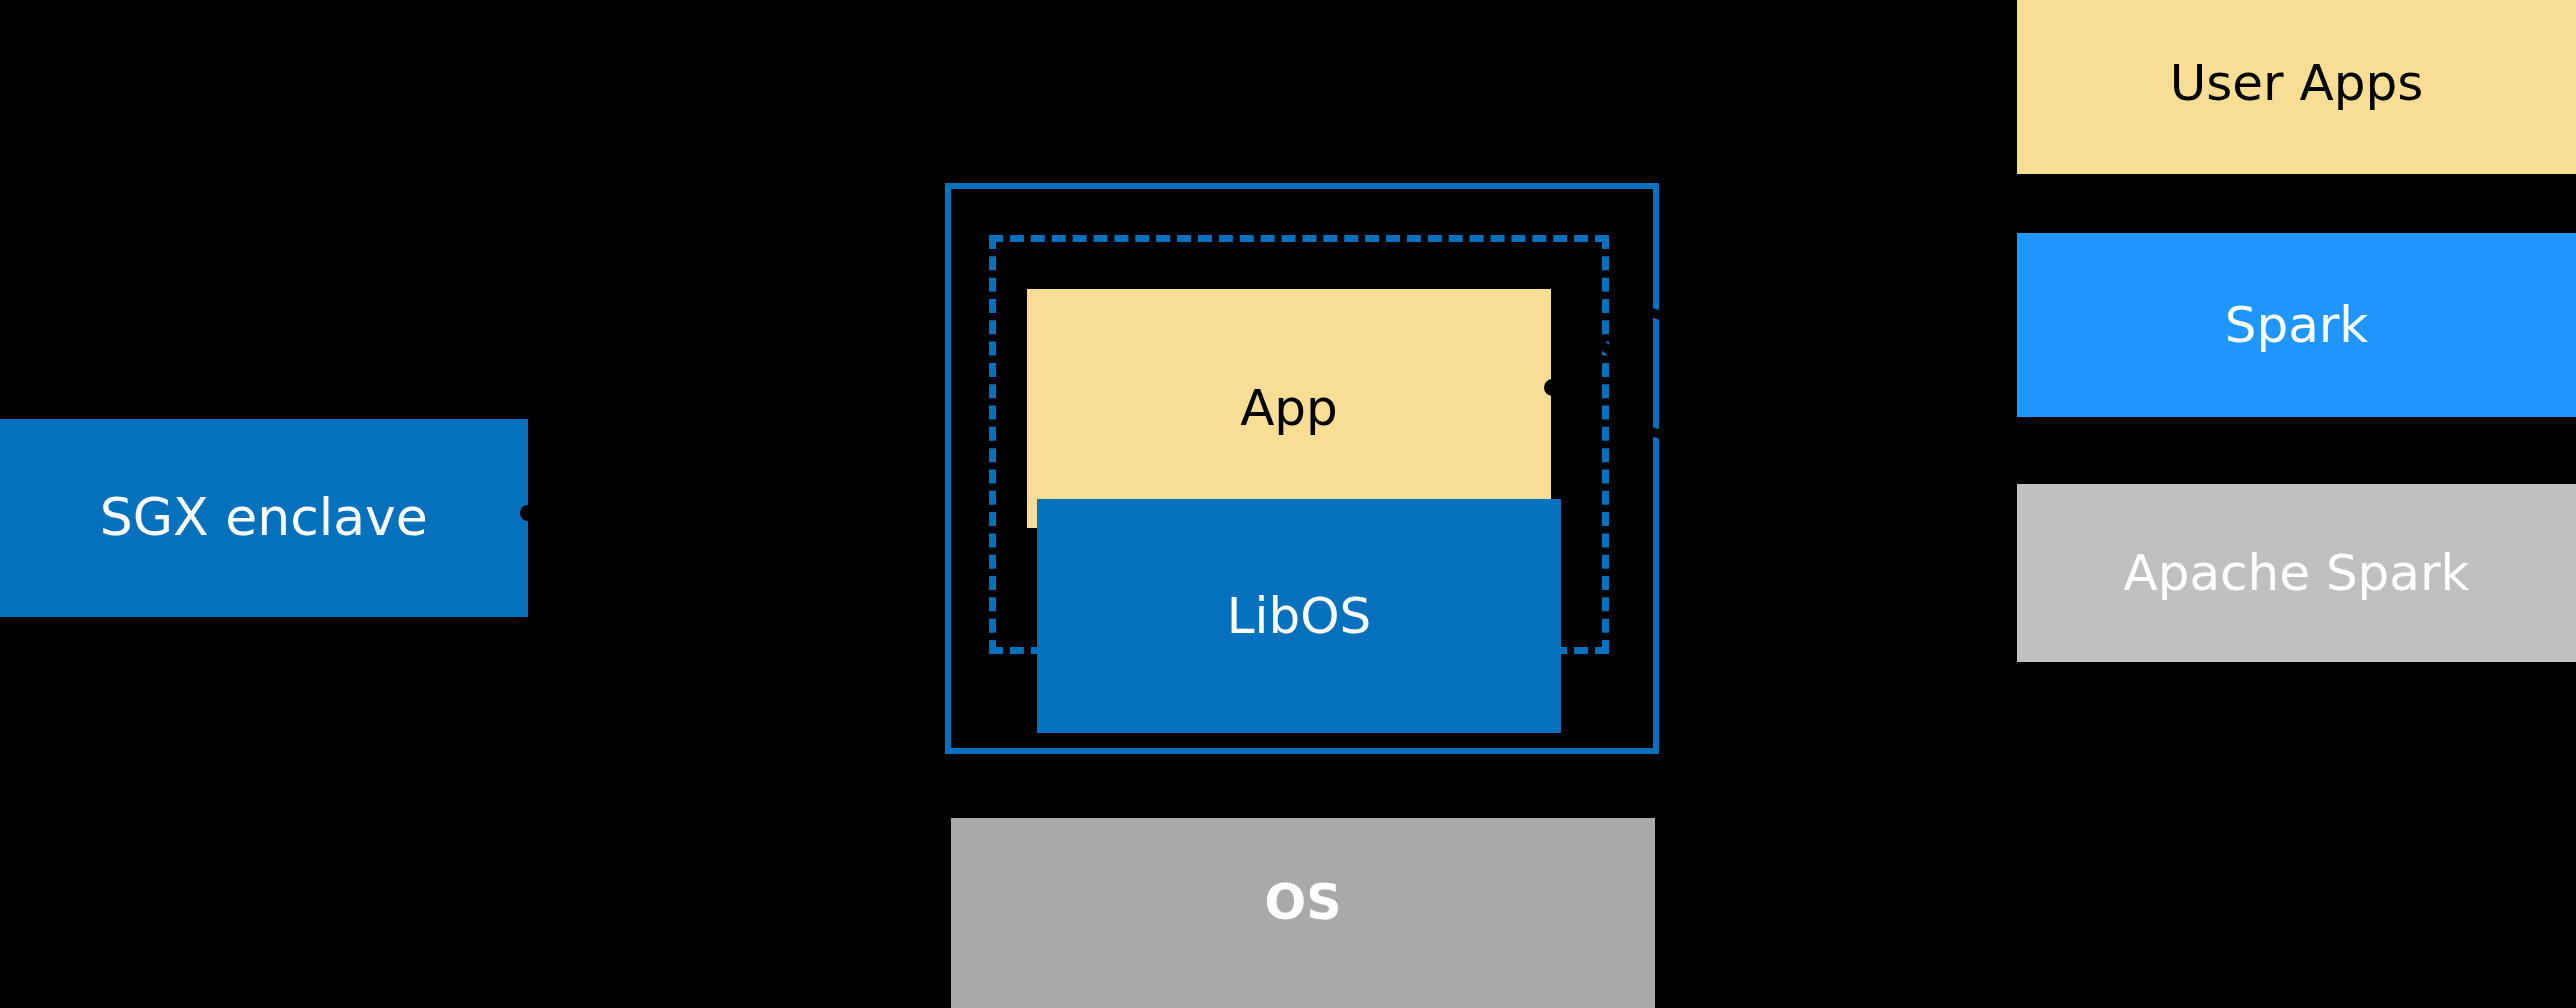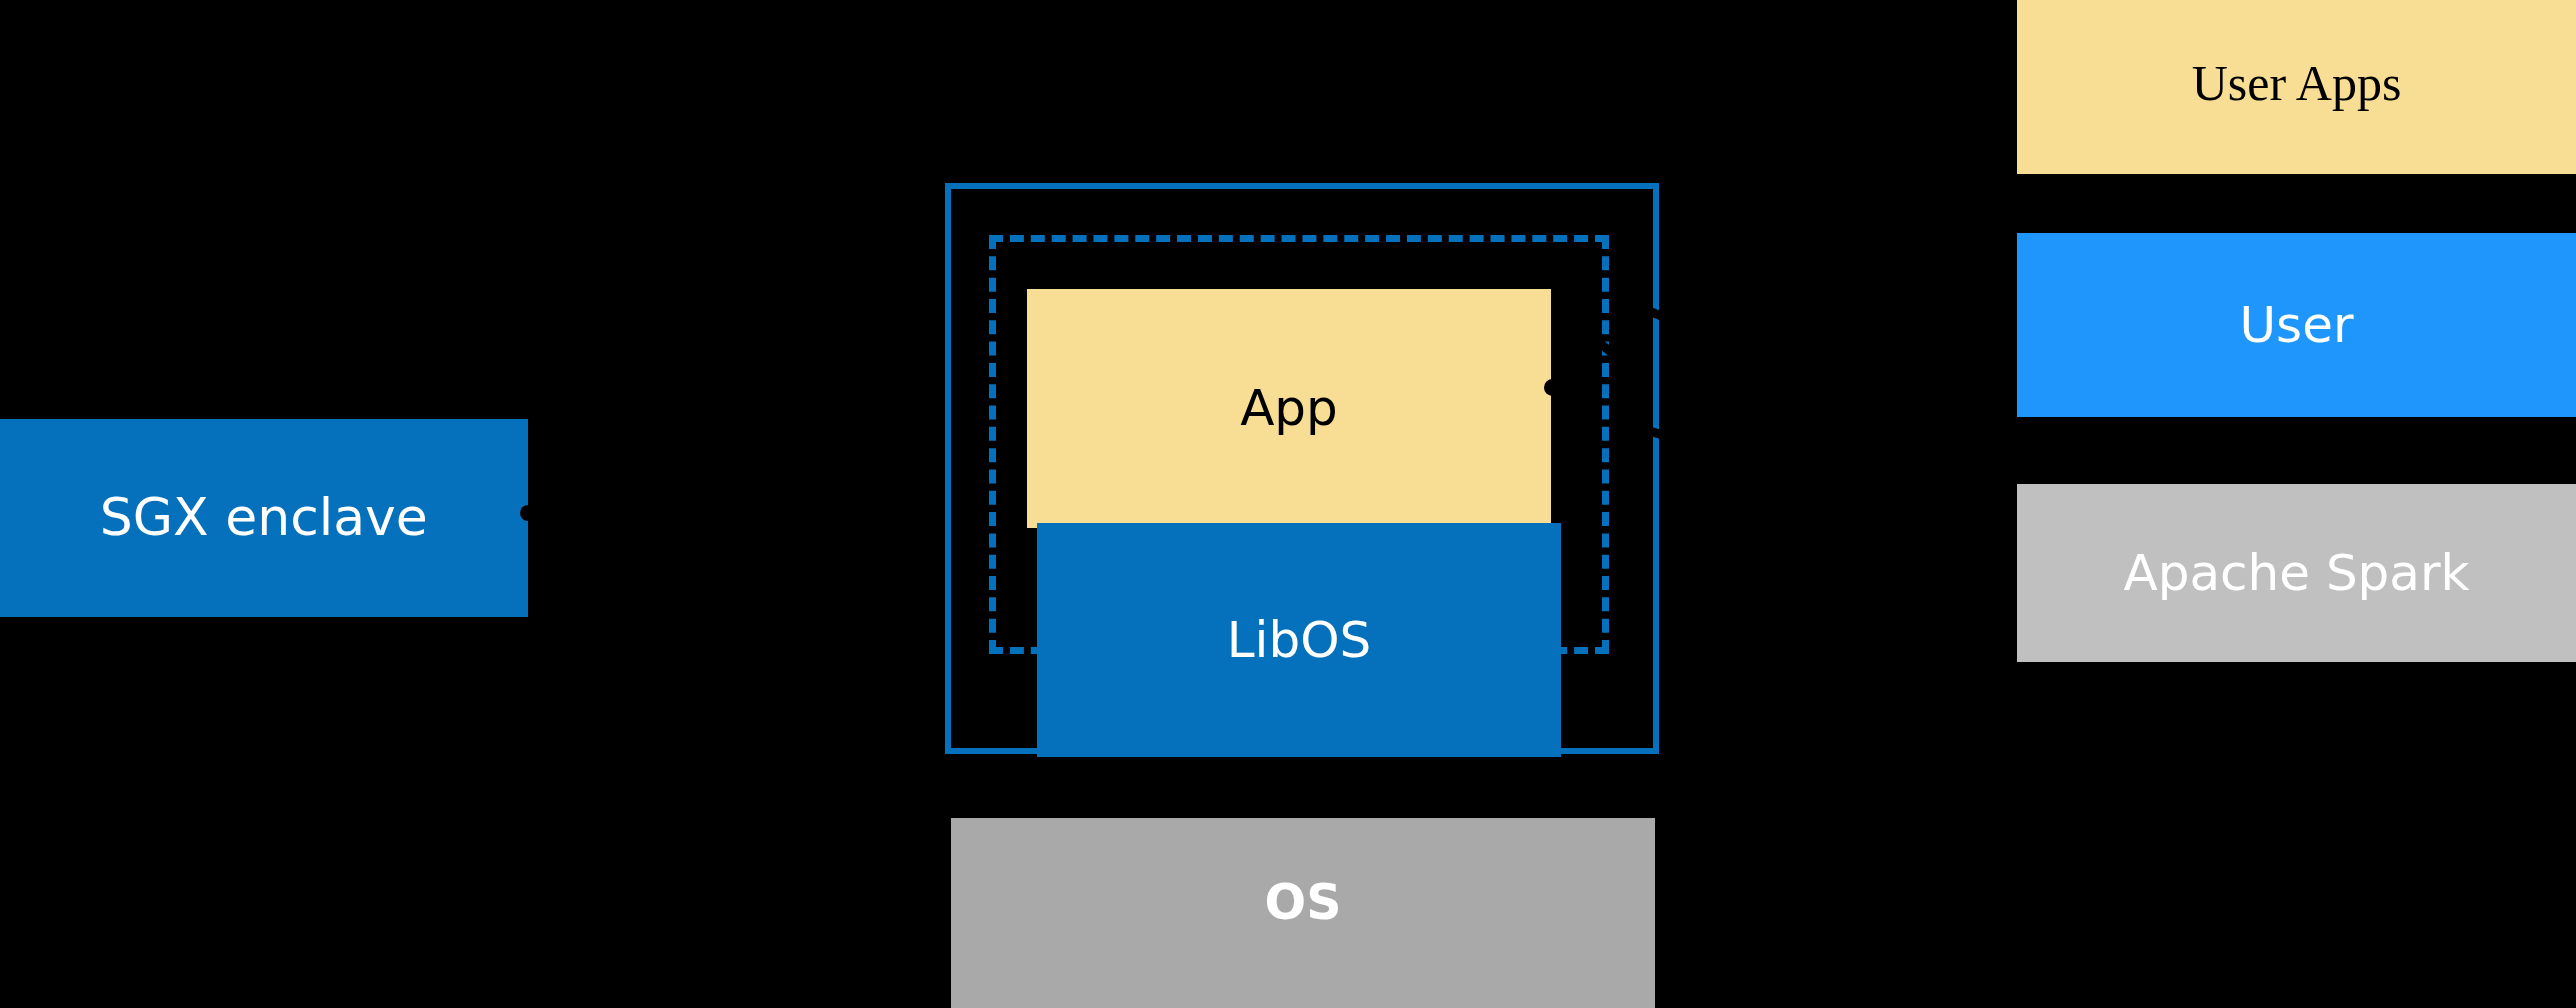--- a/index.html
+++ b/index.html
@@ -90,21 +90,21 @@
     top: 379px;
     width: 17px;
     height: 17px;
     background: #000000;
     border-radius: 50%;
   }
 
   
   #libos-box {
     left: 1037px;
-    top: 523px;
+    top: 499px;
     width: 524px;
     height: 234px;
     background: #0570BC;
     color: #FFFFFF;
     font-size: 50px;
   }
 
   
   #os-box {
     left: 951px;
@@ -121,21 +121,21 @@
   
   #user-apps-box {
     left: 2017px;
     top: -10px;
     width: 586px;
     height: 184px;
     background: #F7DE94;
     color: #000000;
     font-size: 50px;
   }
-  #user-apps-box .label { margin-left: -27px; margin-top: 3px; font-family: Liberation Serif, serif; }
+  #user-apps-box .label { margin-left: -27px; margin-top: 3px; }
 
   #bigdl-box {
     left: 2017px;
     top: 233px;
     width: 586px;
     height: 184px;
     background: #1E96FB;
     color: #FFFFFF;
     font-size: 50px;
   }
@@ -209,21 +209,21 @@
 
   <div class="box" id="os-box">
     <span class="label">OS</span>
   </div>
 
   <div class="box" id="user-apps-box">
     <span class="label">User Apps</span>
   </div>
 
   <div class="box" id="bigdl-box">
-    <span class="label">User</span>
+    <span class="label">Spark</span>
   </div>
 
   <div class="box" id="apache-spark-box">
     <span class="label">Apache Spark</span>
   </div>
 
 </div>
 
 
 </body></html>

